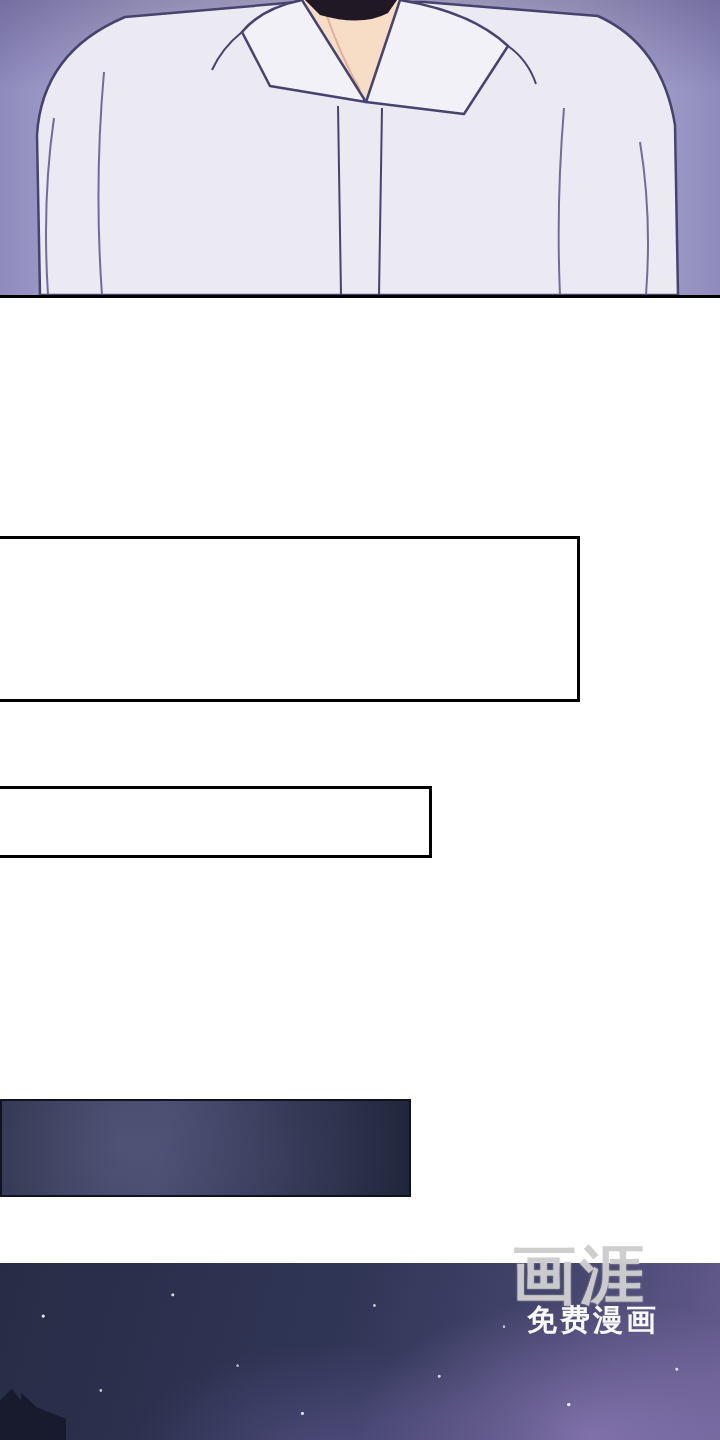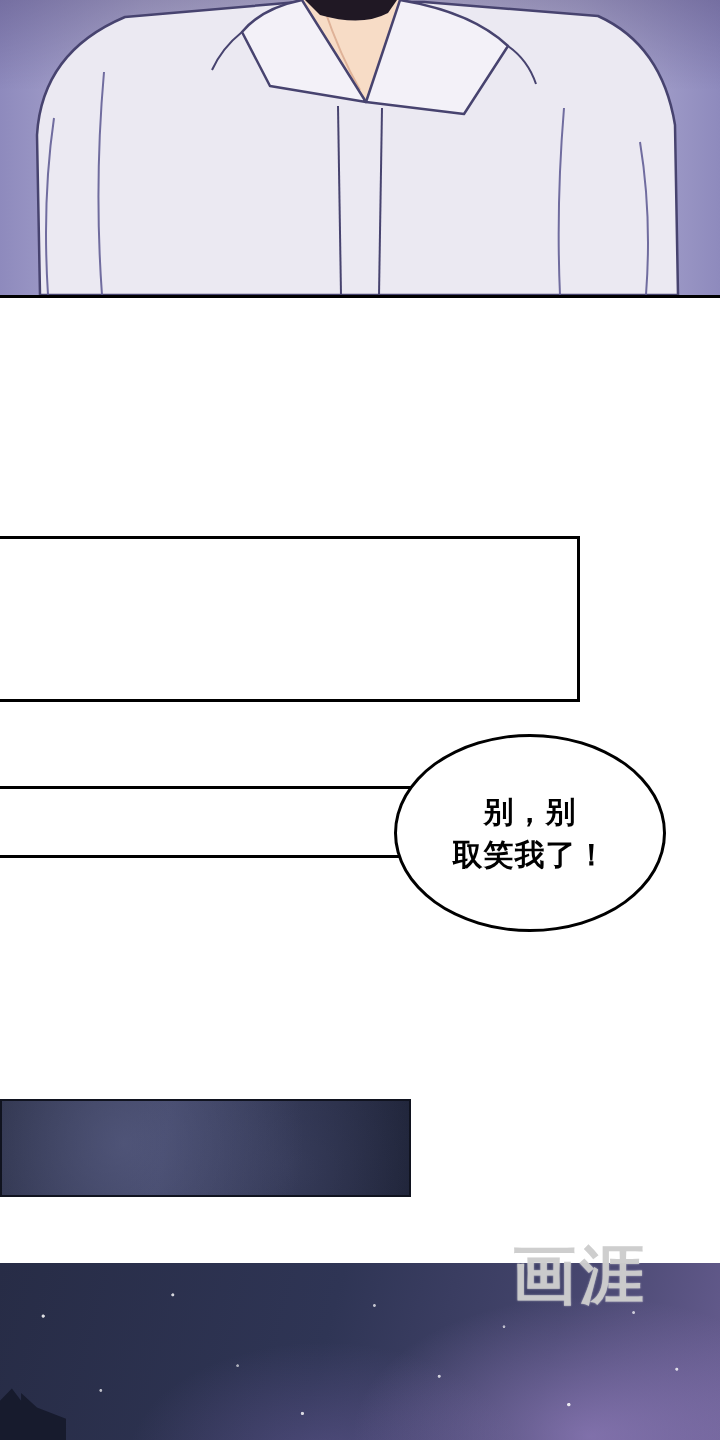--- a/index.html
+++ b/index.html
@@ -131,29 +131,24 @@
         <path d="M341,295 L338,106"></path>
         <path d="M379,295 L382,108"></path>
       </g>
     </svg>
   </div>
 
   <div class="frame frame1"></div>
   <div class="frame frame2"></div>
 
 
-  <div class="bubble bubble2">
-    <div class="bubble-text">
-      <span>别，别</span>
-      <span>取笑我了！</span>
-    </div>
-  </div>
 
   <div class="panel-dark-small"></div>
   <div class="panel-night">
     <div class="house"></div>
   </div>
 
   <div class="watermark">
     <div class="wm-logo">画涯</div>
+    <div class="wm-caption">免费漫画</div>
   </div>
 
 </div>
 
 </body></html>

